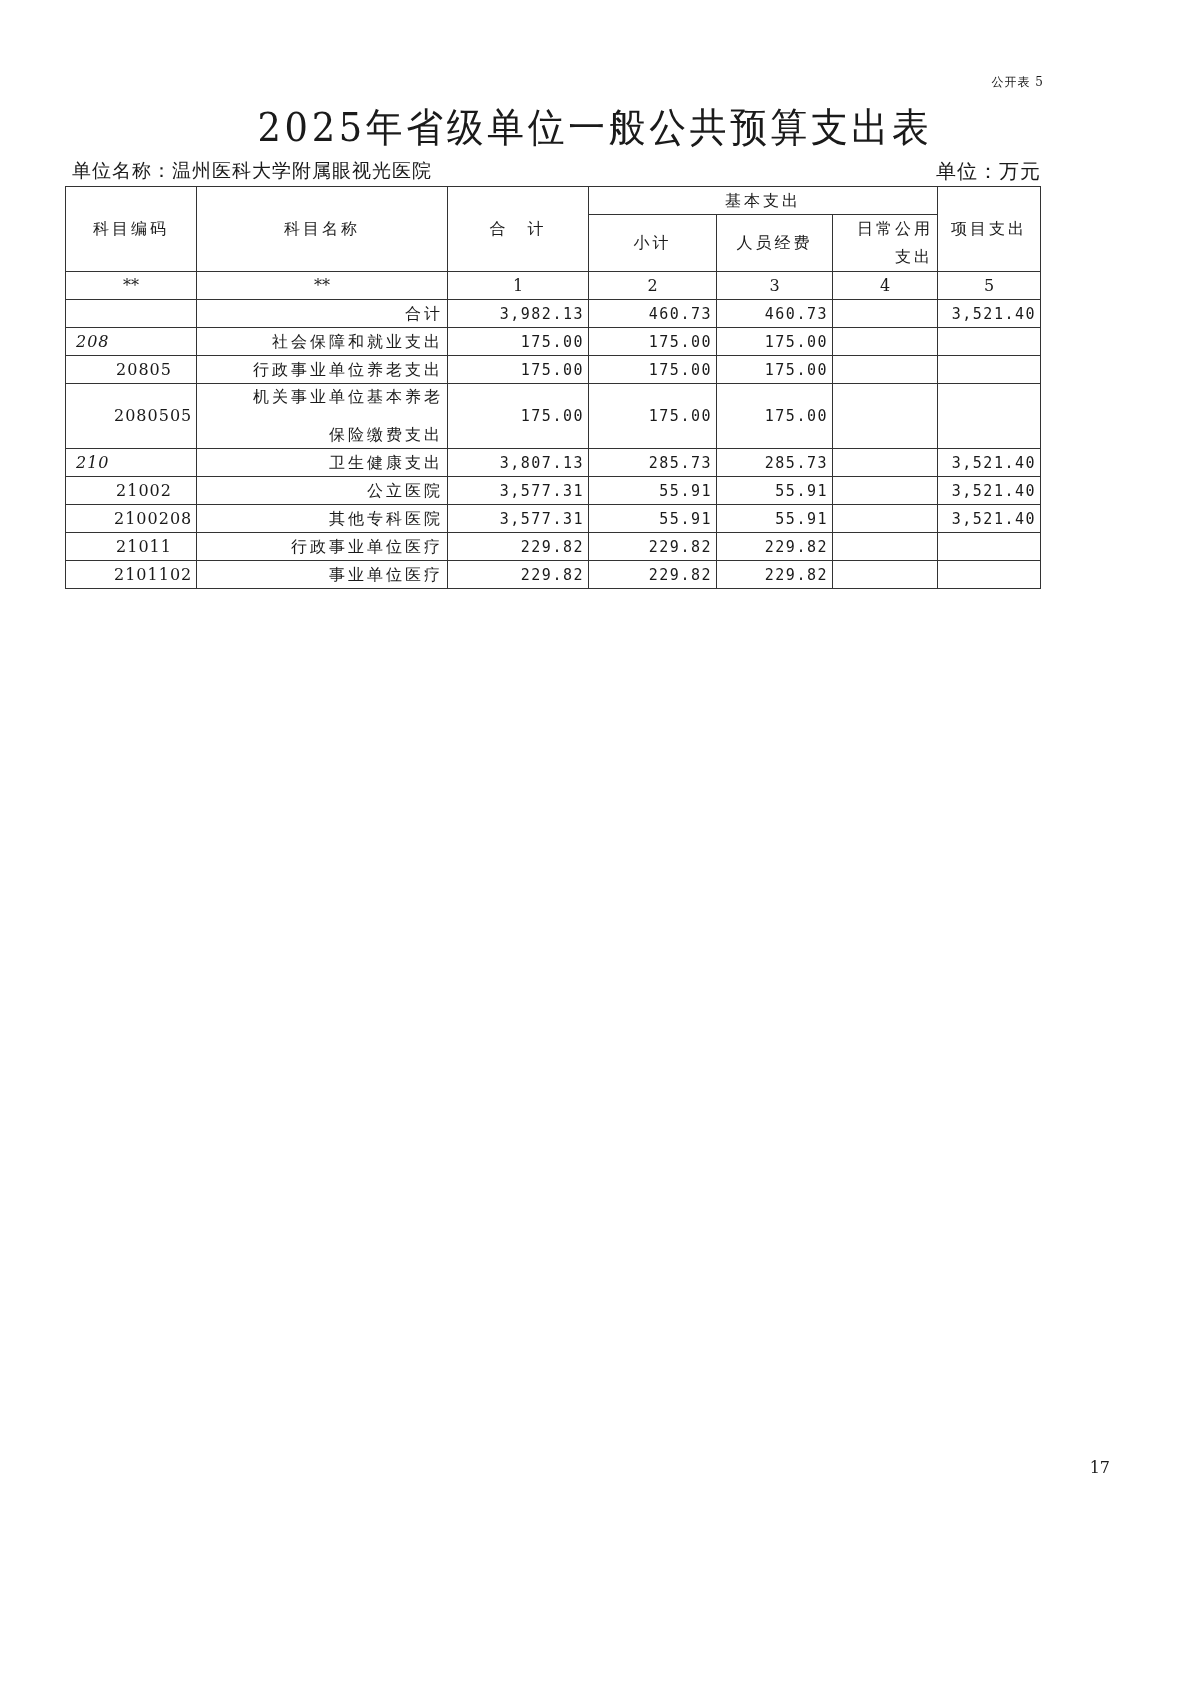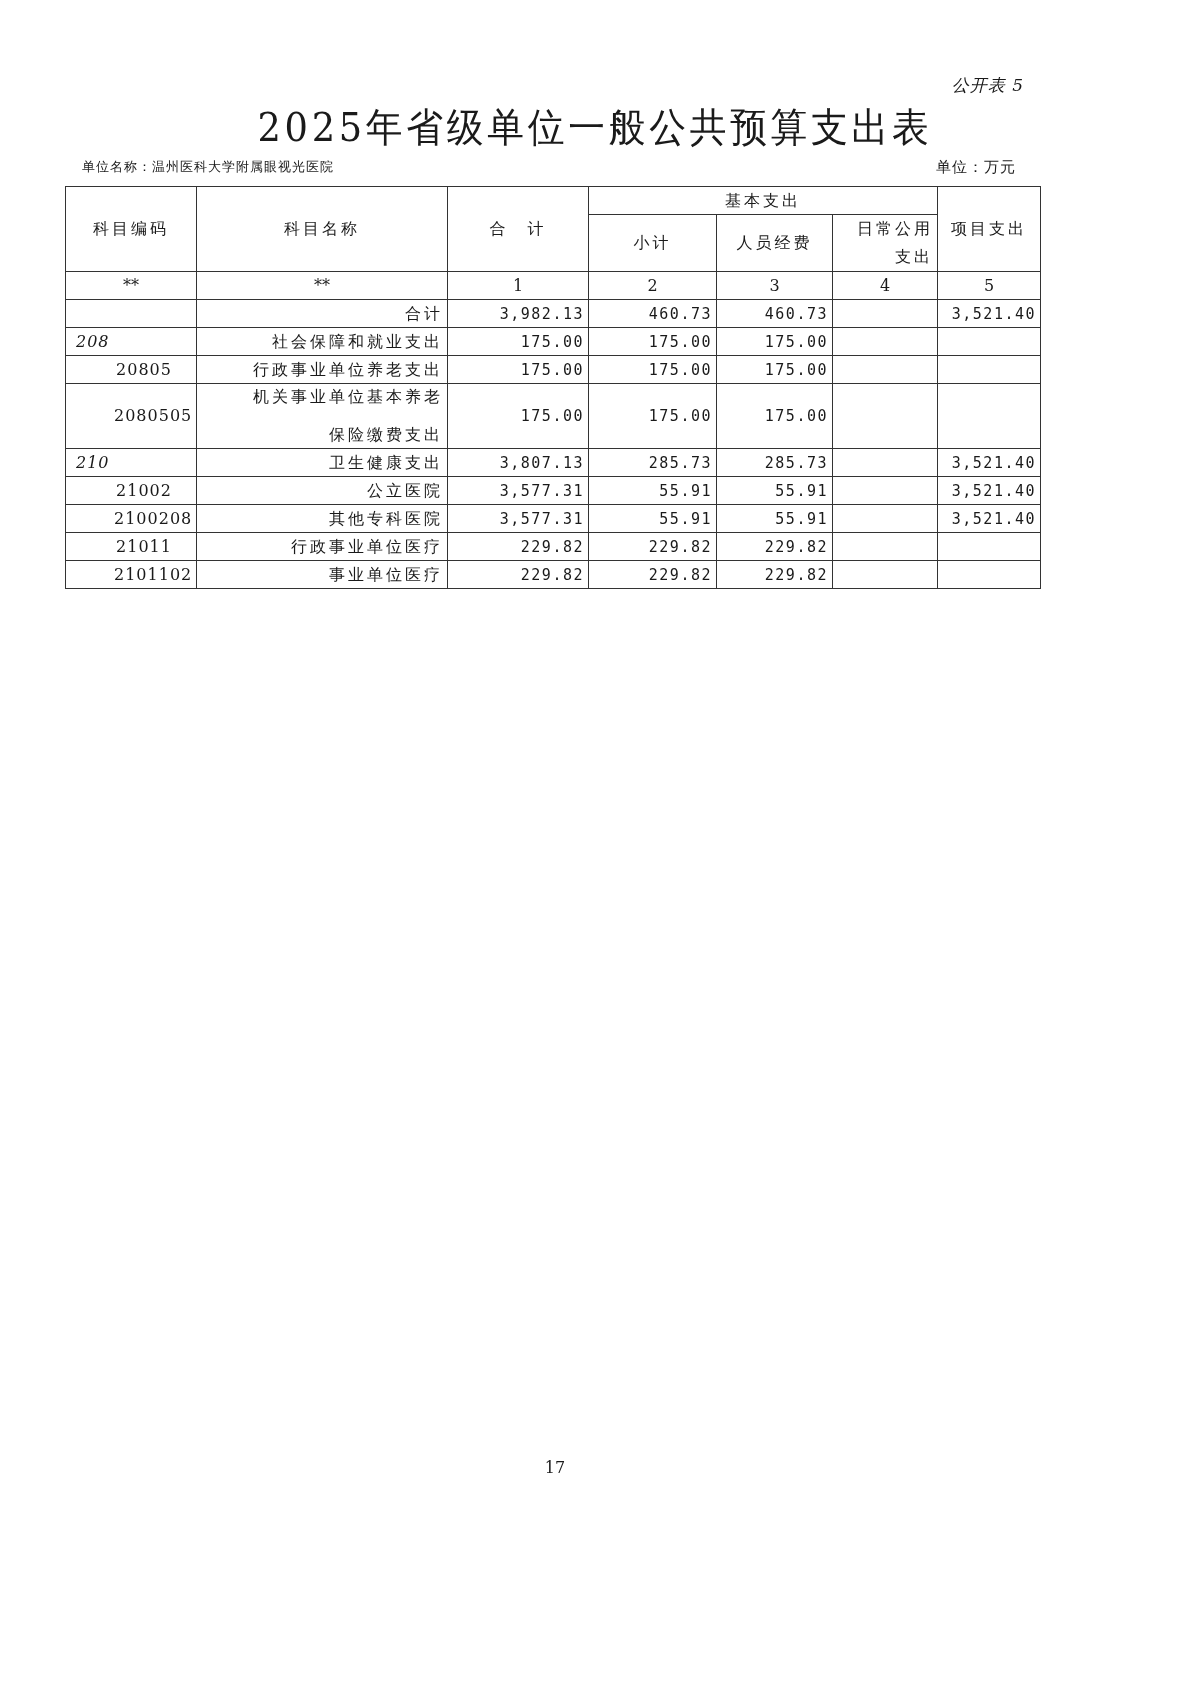--- a/index.html
+++ b/index.html
@@ -2,36 +2,36 @@
 <html><head>
   <meta charset="utf-8">
   <style>
     html, body { margin: 0; padding: 0; background: #ffffff; }
     body {
       width: 1190px; height: 1682px; position: relative; overflow: hidden;
       font-family: "DejaVu Serif", "Liberation Serif", serif;
       color: #1a1a1a;
     }
     .form-tag {
-      position: absolute; top: 74px; right: 166px;
-      font-size: 17px; letter-spacing: 1px; font-style: italic;
+      position: absolute; top: 74px; right: 146px;
+      font-size: 12px; letter-spacing: 1px;
     }
     .title {
       position: absolute; top: 100px; left: 0; width: 1190px;
       text-align: center; font-size: 40px; letter-spacing: 4px;
       font-family: "DejaVu Serif", "Liberation Serif", serif;
       transform: scaleX(0.92);
     }
     .meta-left {
-      position: absolute; top: 158px; left: 82px;
-      font-size: 13px; letter-spacing: 1px;
+      position: absolute; top: 158px; left: 72px;
+      font-size: 19px; letter-spacing: 1px;
     }
     .meta-right {
       position: absolute; top: 158px; left: 936px;
-      font-size: 15px; letter-spacing: 1px;
+      font-size: 20px; letter-spacing: 1px;
     }
     table.budget {
       position: absolute; top: 186px; left: 65px;
       border-collapse: collapse; table-layout: fixed;
       width: 975px;
       font-size: 16px;
     }
     table.budget td, table.budget th {
       border: 1.3px solid #333333;
       padding: 0 4px;
@@ -54,21 +54,21 @@
     .lvl2 { padding-left: 30px !important; text-align: center; }
     .lvl3 { padding-left: 48px !important; }
     .n-lvl1 { padding-left: 10px !important; }
     .n-lvl2 { padding-left: 30px !important; }
     .n-lvl3 { padding-left: 34px !important; margin-left: 43px; }
     .wrap { white-space: normal !important; }
     .wrap .first { display: block; padding-left: 40px; }
     .wrap .second { display: block; margin-top: 12px; }
     .page-num {
       position: absolute; top: 1458px; left: 0; width: 1110px;
-      text-align: center; font-size: 16px;
+      text-align: right; font-size: 16px;
     }
   </style>
 </head>
 <body>
 
 <div class="form-tag">公开表 5</div>
 <div class="title">2025年省级单位一般公共预算支出表</div>
 <div class="meta-left">单位名称：温州医科大学附属眼视光医院</div>
 <div class="meta-right">单位：万元</div>
 

